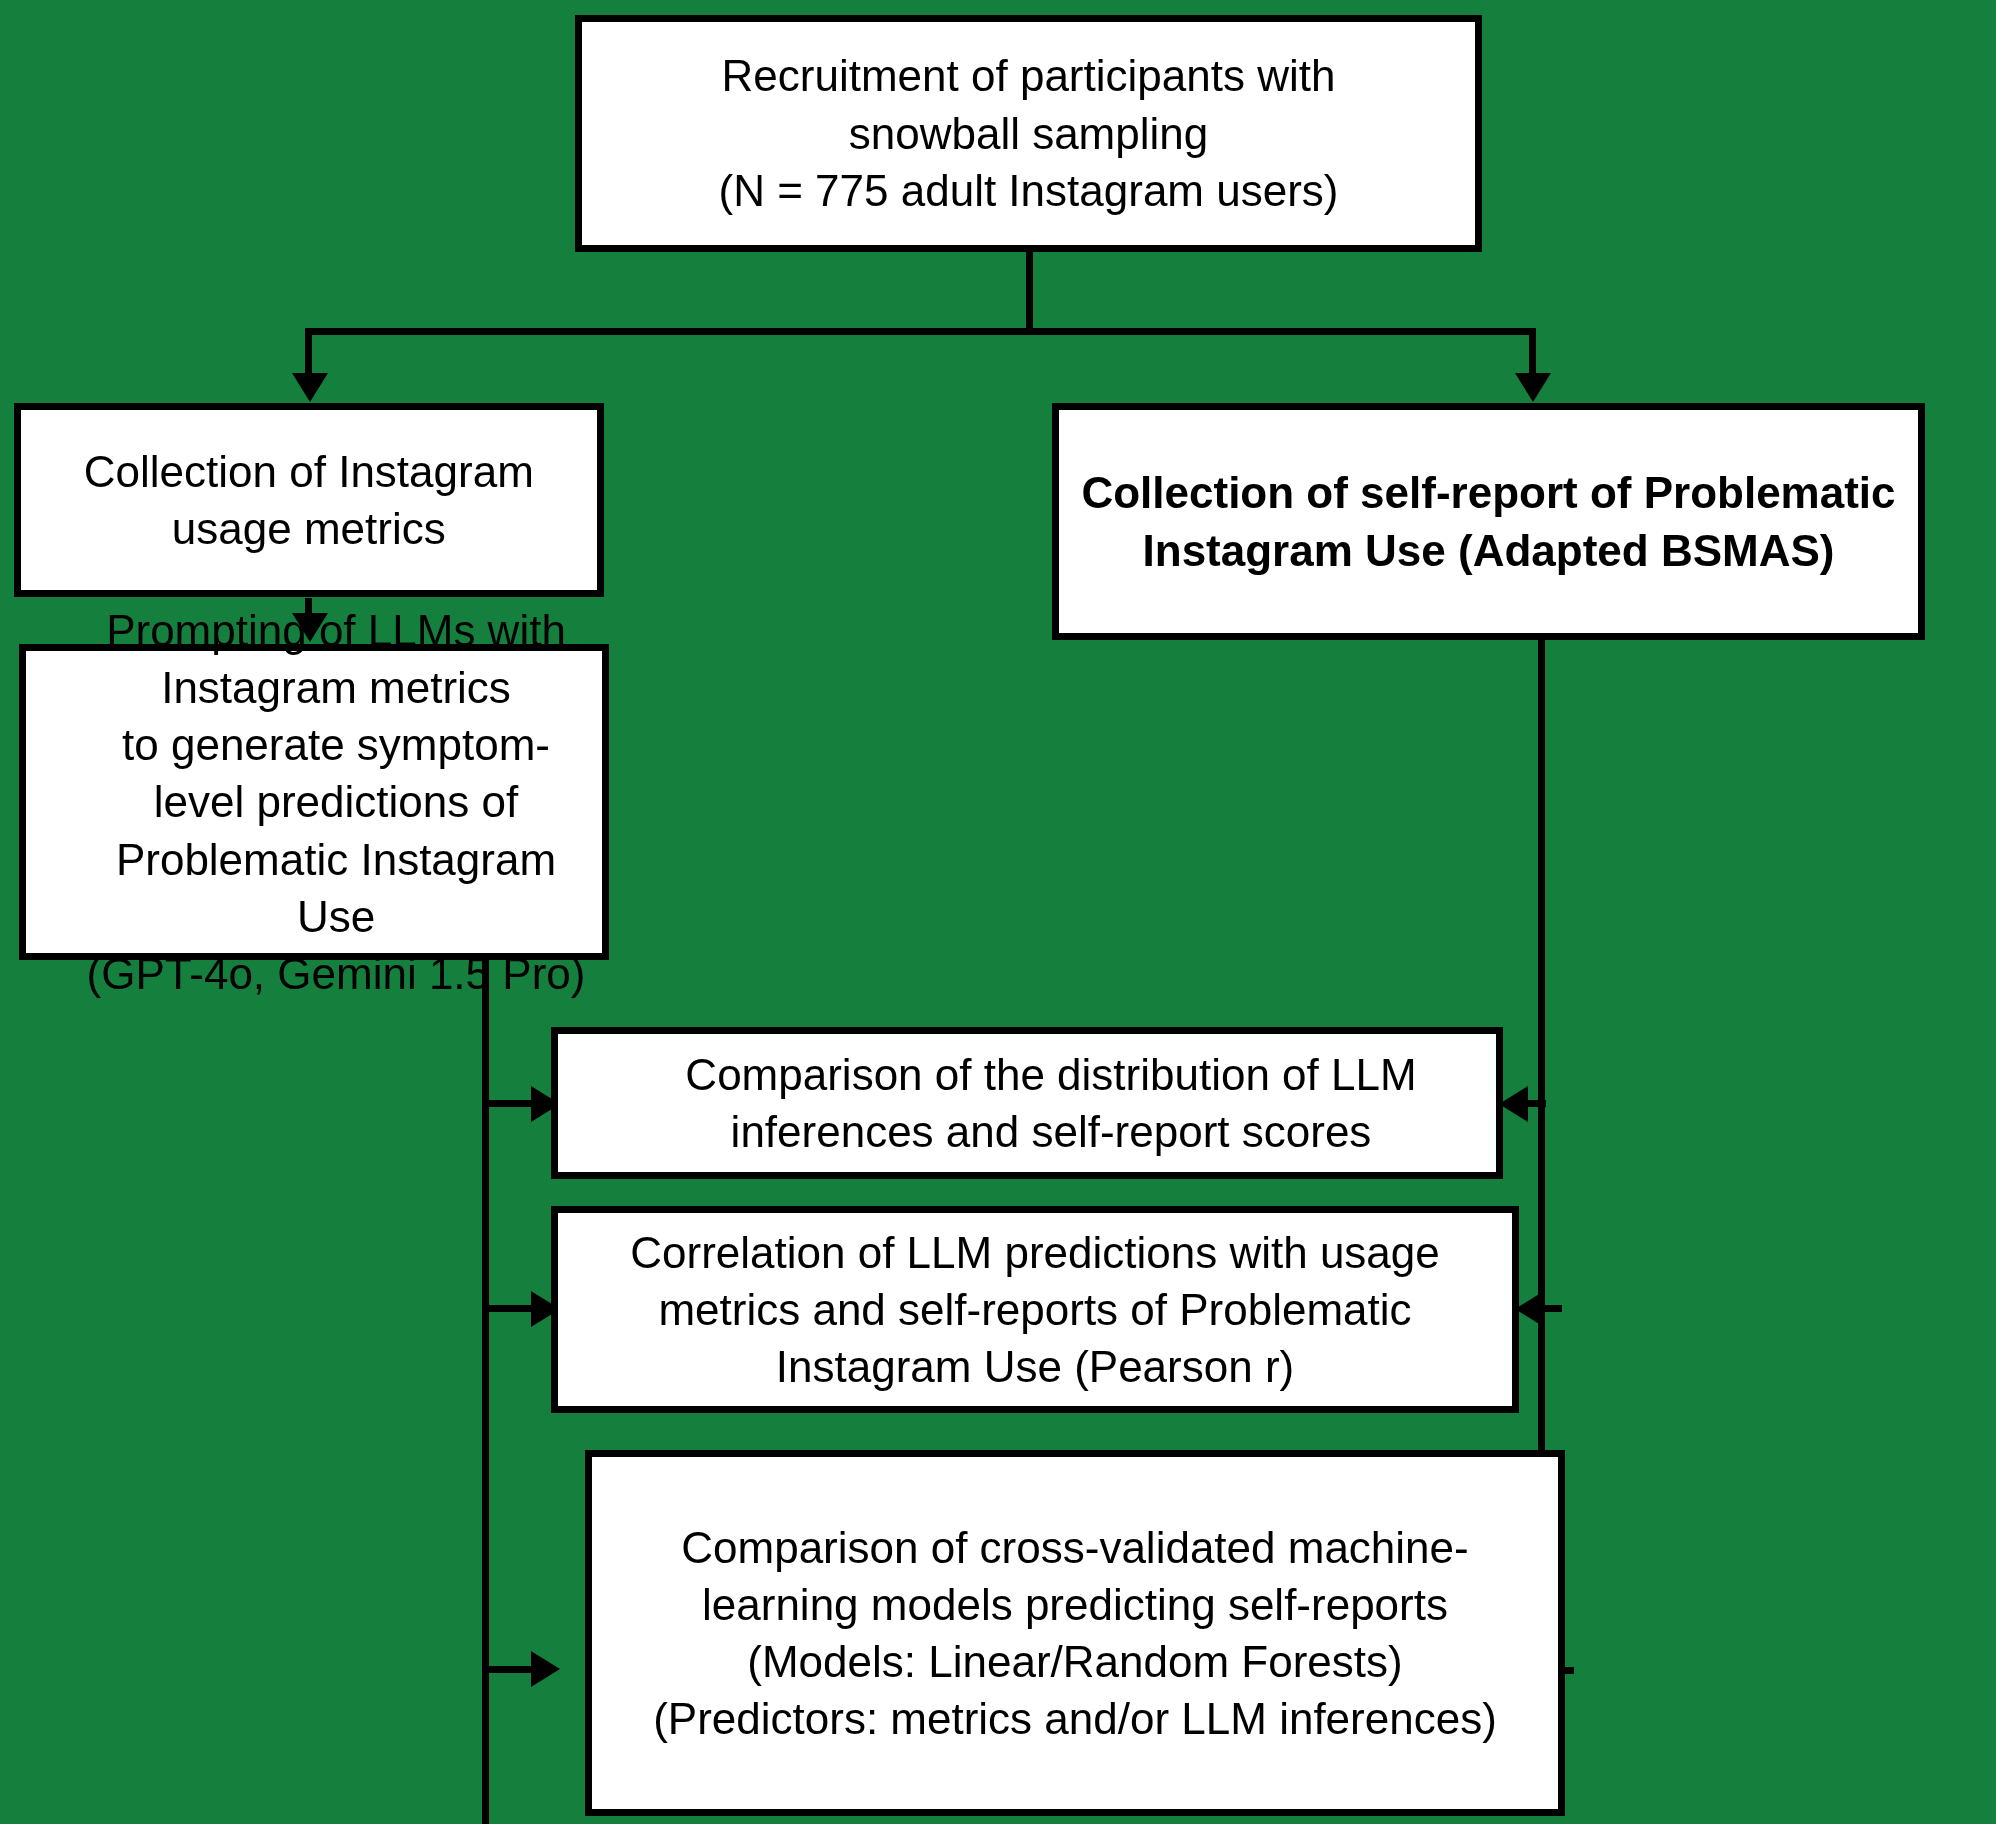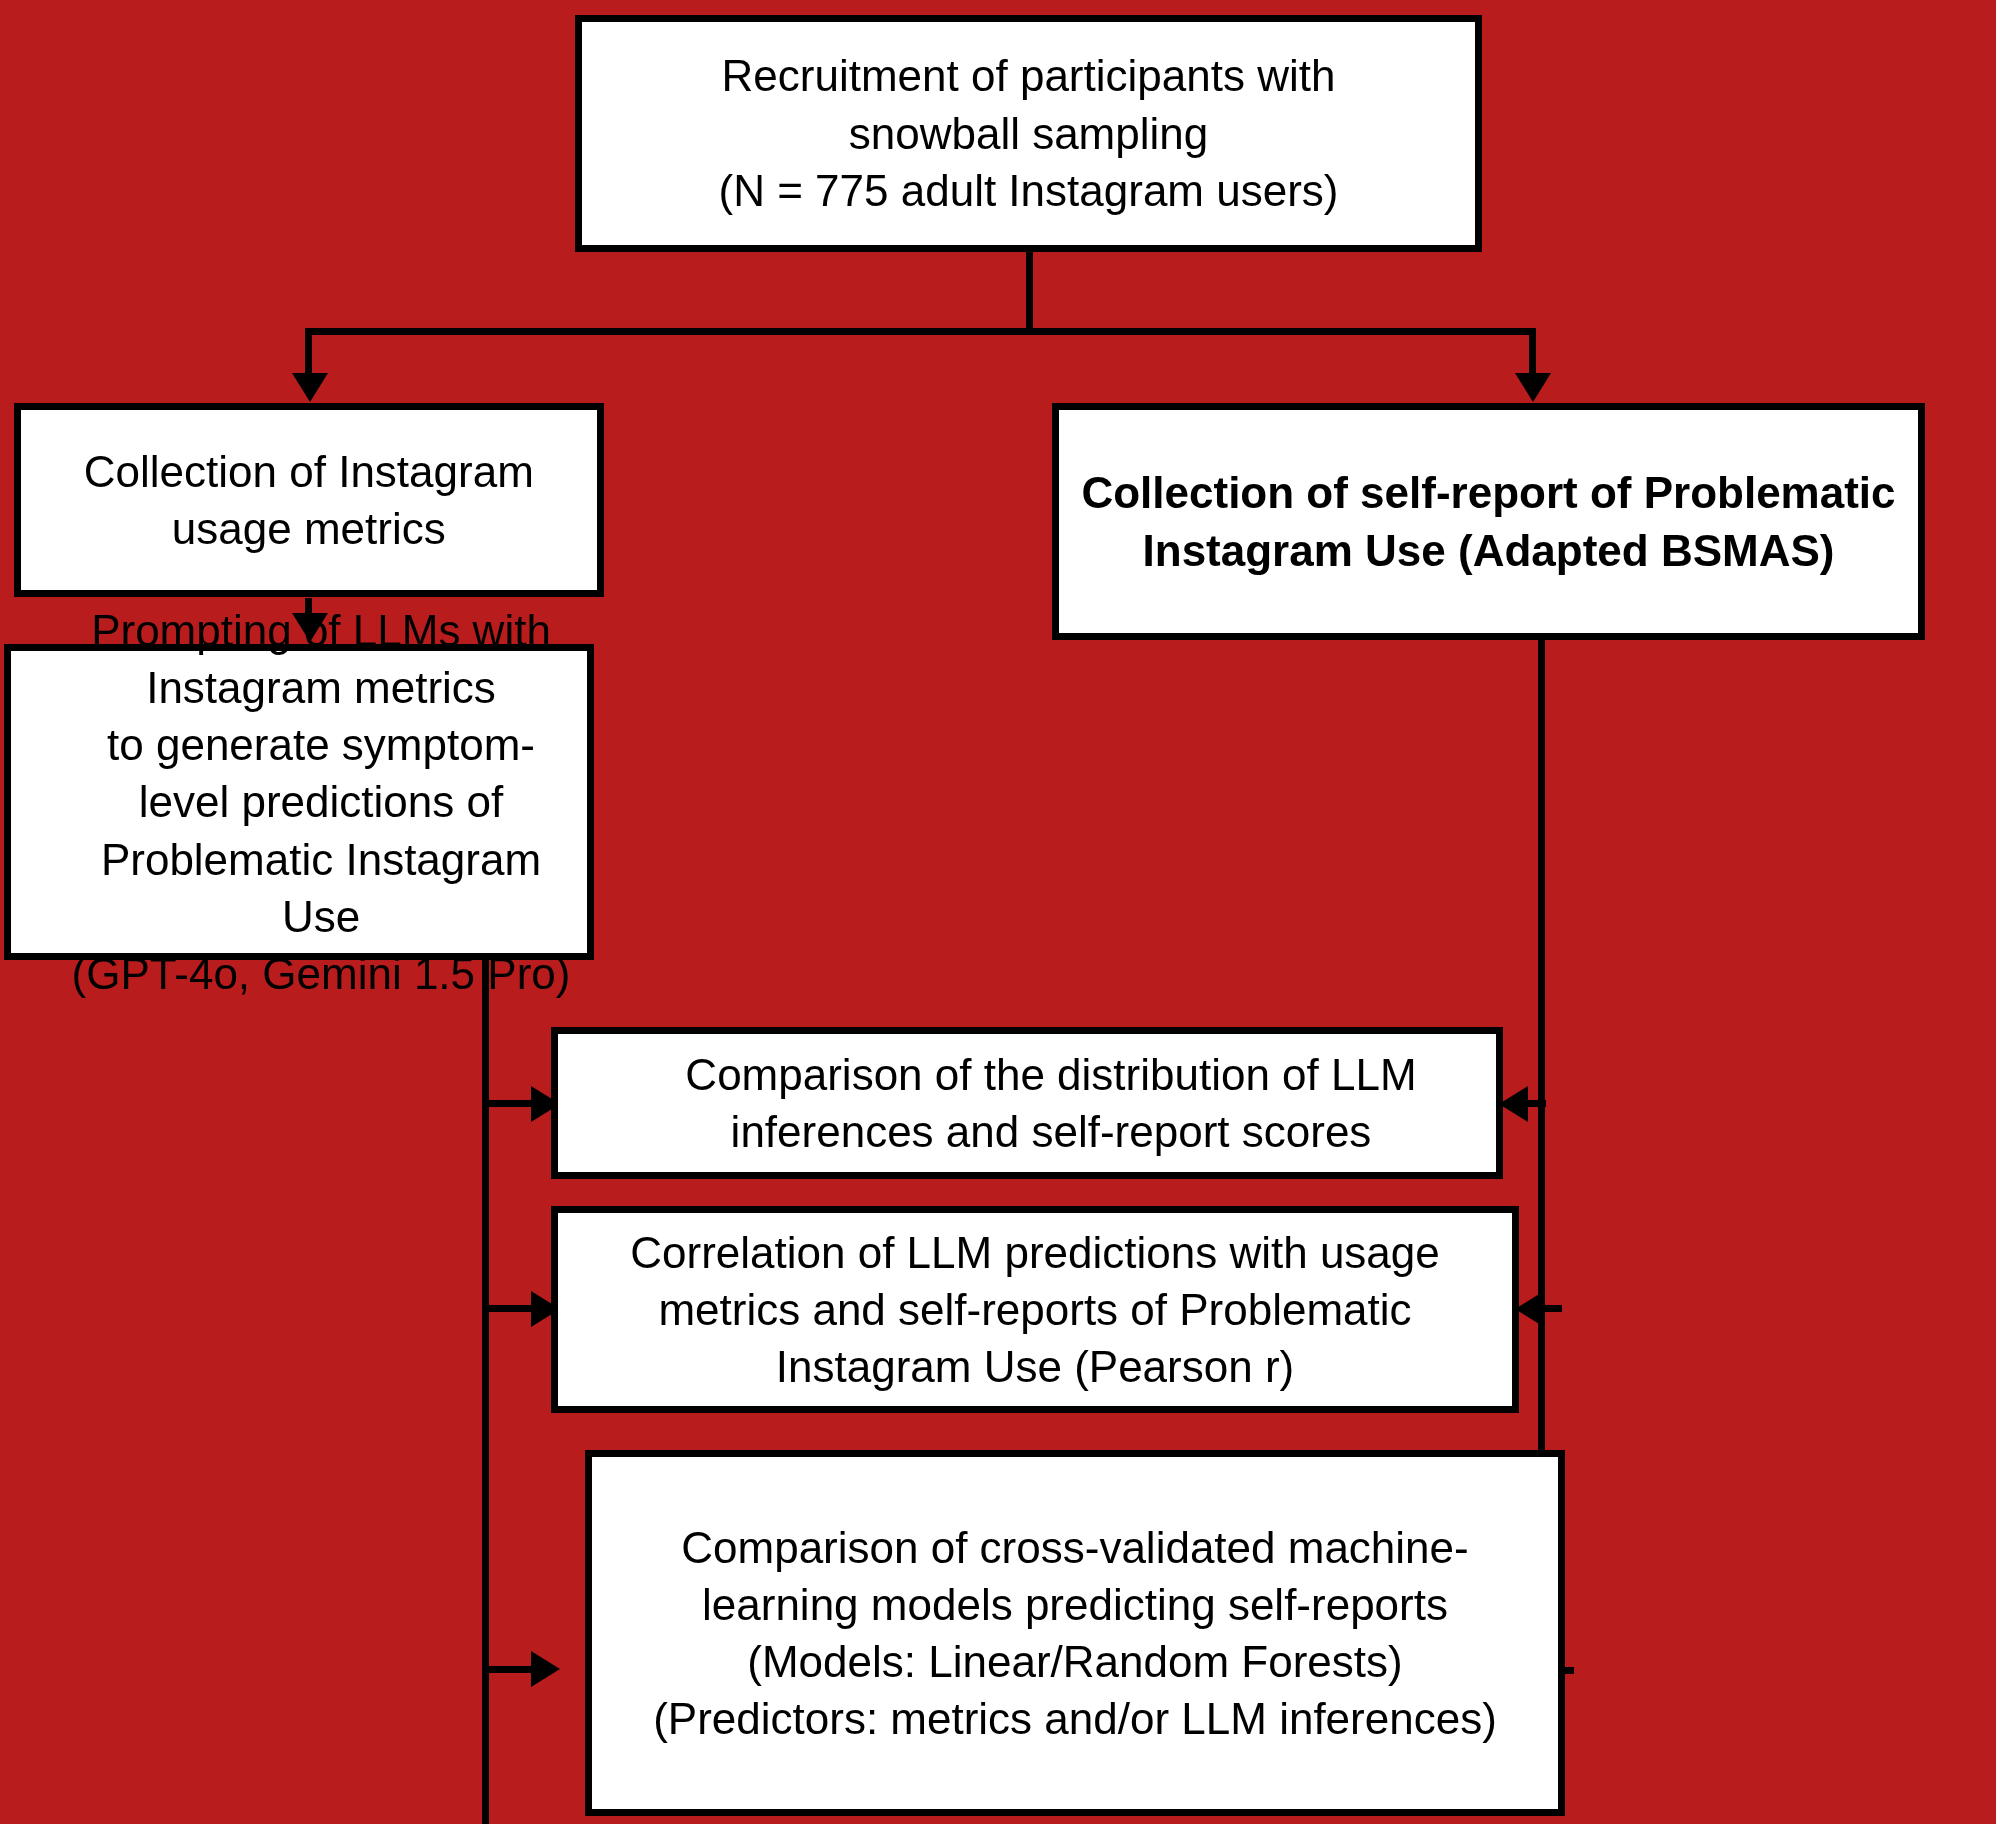--- a/index.html
+++ b/index.html
@@ -4,21 +4,21 @@
 <style>
   html, body {
     margin: 0;
     padding: 0;
     background: #ffffff;
   }
   #canvas {
     position: relative;
     width: 1996px;
     height: 1824px;
-    background: #b91c1c;
+    background: #15803d;
     font-family: "Liberation Sans", sans-serif;
     color: #000000;
     overflow: hidden;
   }
   .node {
     position: absolute;
     box-sizing: border-box;
     border: 7.3px solid #000000;
     background: #ffffff;
     display: flex;
@@ -30,21 +30,21 @@
   .node-text {
     font-size: 44px;
     line-height: 1.30;
     white-space: pre-line;
     padding: 0 14.6px;
   }
   
   #node-recruitment { left: 575px;  top: 14.6px;   width: 907px; height: 237px; }
   #node-usage       { left: 13.8px;   top: 403px;  width: 590px;  height: 194px; }
   #node-selfreport  { left: 1052px; top: 403px;  width: 873px; height: 237px; font-weight: bold; }
-  #node-prompting   { left: 4px;   top: 644px;  width: 590px;  height: 316px; padding-left: 44px; }
+  #node-prompting   { left: 19px;   top: 644px;  width: 590px;  height: 316px; padding-left: 44px; }
   #node-dist        { left: 551px;  top: 1027px; width: 952px; height: 152px; padding-left: 48px; }
   #node-corr        { left: 551px;  top: 1206px; width: 968px; height: 207px; text-align: center; }
   #node-ml          { left: 551px;  top: 1450px; width: 980px; height: 366px; margin-left: 34px; }
 
   #node-prompting .node-text,
   #node-dist .node-text,
   #node-corr .node-text,
   #node-ml .node-text { }
 
   

